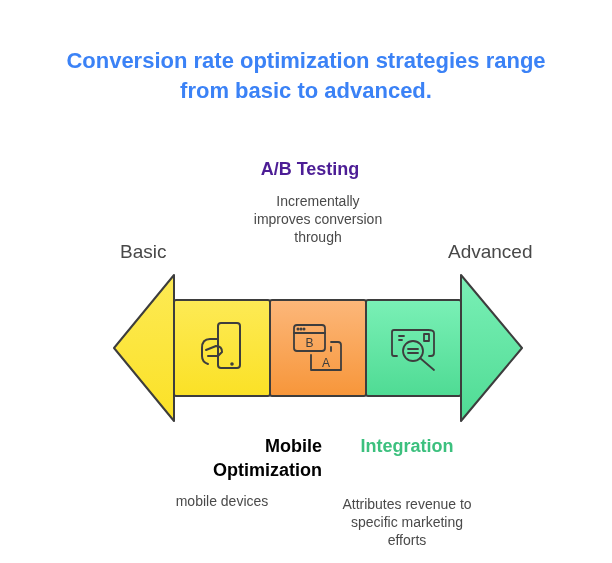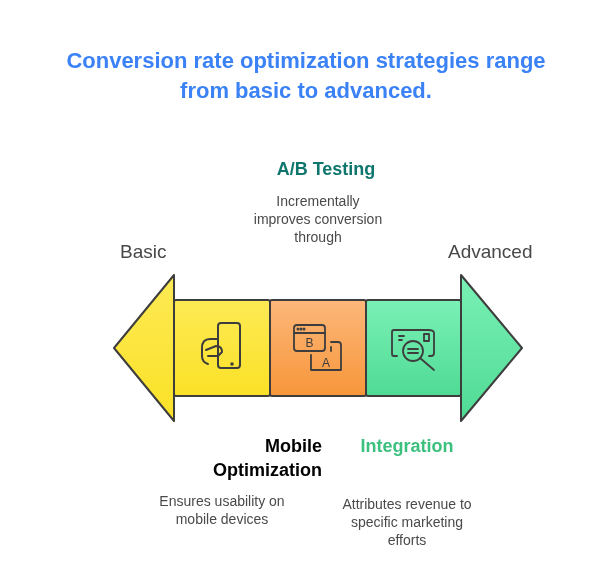--- a/index.html
+++ b/index.html
@@ -16,21 +16,21 @@
 <body>
 
 <div class="title">
   <div>Conversion rate optimization strategies range</div>
   <div>from basic to advanced.</div>
 </div>
 
 <div class="axis-label" style="left:120px; top:241px;">Basic</div>
 <div class="axis-label" style="left:448px; top:241px;text-align:center;">Advanced</div>
 
-<div class="heading" style="left:226px; top:157px; width:200px; color:#0f766e;">A/B Testing</div>
+<div class="heading" style="left:210px; top:157px; width:200px; color:#4c1d95;">A/B Testing</div>
 <div class="desc" style="left:218px; top:192px; width:200px;">
   <div>Incrementally</div>
   <div>improves conversion</div>
   <div>through</div>
 </div>
 
 <svg class="diagram" width="612" height="563" viewBox="0 0 612 563">
   <defs>
     <linearGradient id="gy" x1="0" y1="0" x2="0" y2="1">
       <stop offset="0" stop-color="#fdea55"></stop>
@@ -87,21 +87,20 @@
     <line x1="408" y1="353" x2="418" y2="353"></line>
     <line x1="420" y1="358" x2="434" y2="370"></line>
   </g>
 </svg>
 
 <div class="heading" style="left:122px; top:434px; width:200px; color:#000000;text-align:right;">
   <div>Mobile</div>
   <div>Optimization</div>
 </div>
 <div class="desc" style="left:122px; top:492px; width:200px;">
-  <div>Ensures usability on</div>
   <div>mobile devices</div>
 </div>
 
 <div class="heading" style="left:307px; top:434px; width:200px; color:#3cc07e;">
   <div>Integration</div>
 </div>
 <div class="desc" style="left:307px; top:495px; width:200px;">
   <div>Attributes revenue to</div>
   <div>specific marketing</div>
   <div>efforts</div>

